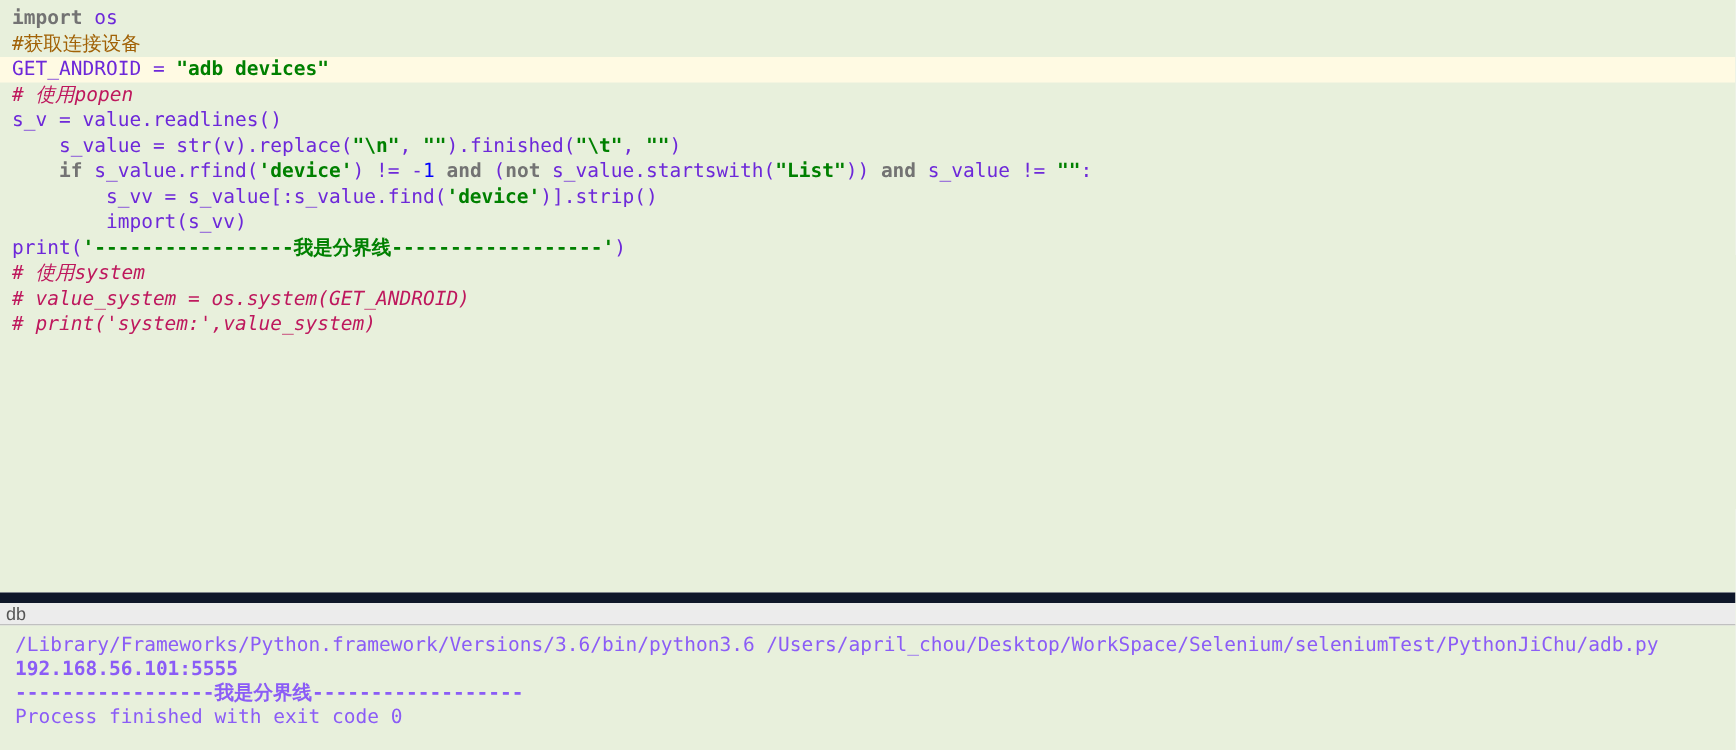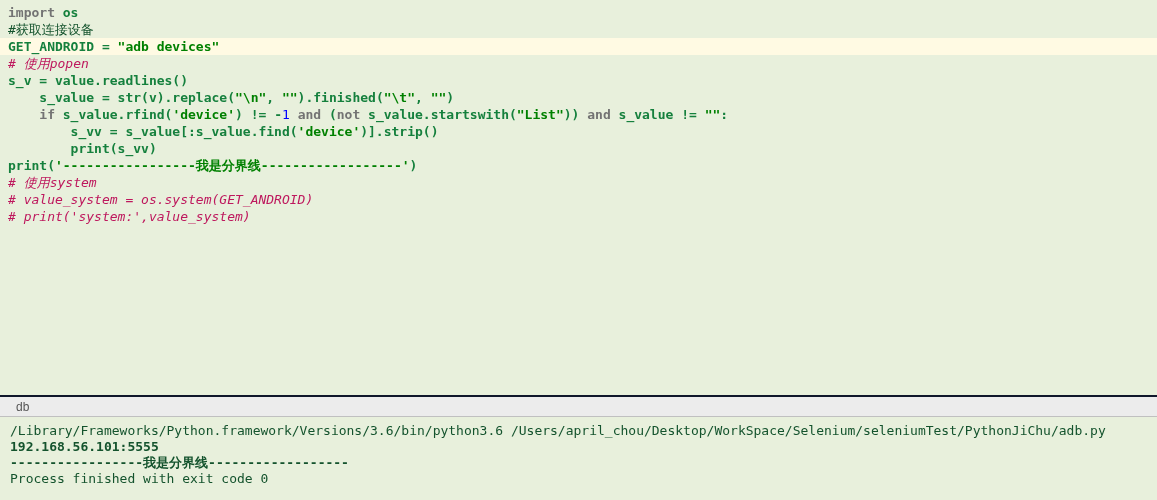--- a/index.html
+++ b/index.html
@@ -23,41 +23,41 @@
     font-family: "Menlo", "Monaco", "Consolas", monospace;
   }
   .highlight-line {
     background: #fffae3;
     margin: 0 -8px;
     padding: 0 8px;
   }
   .kw { color: #737373; font-weight: bold; }
   .str { color: #008000; font-weight: bold; }
   .cm { color: #be185d; font-style: italic; }
-  .cm-zh { color: #14532d; }
+  .cm-zh { color: #a16207; }
   .num { color: #0000FF; }
-  .plain { color: #15803d; font-weight: bold; }
+  .plain { color: #6d28d9; }
   .panel-tab-bar {
     background: #ececec;
     height: 22px;
-    border-top: 2px solid #0f172a;
+    border-top: 7px solid #0f172a;
     border-bottom: 1px solid #c0c0c0;
     display: flex;
     align-items: center;
-    padding-left: 16px;
+    padding-left: 4px;
     font-family: -apple-system, "Helvetica Neue", Arial, sans-serif;
     font-size: 12px;
     color: #555;
     text-align: center;
   }
   .console {
     background: #e8f0dc;
     padding: 6px 10px;
     height: 83px;
-    color: #14532d;
+    color: #8b5cf6;
   }
   .console .cline {
     white-space: pre;
     line-height: 16px;
     font-family: "Menlo", "Monaco", "Consolas", monospace;
   }
   .console .bold { font-weight: bold; }
 </style>
 </head>
 <body>
@@ -66,21 +66,21 @@
   <div class="line"><span class="kw">import</span><span class="plain"> os</span></div>
   <div class="line"></div>
   <div class="line"><span class="cm-zh">#获取连接设备</span></div>
   <div class="line highlight-line"><span class="plain">GET_ANDROID = </span><span class="str">"adb devices"</span></div>
   <div class="line"></div>
   <div class="line"><span class="cm"># 使用popen</span></div>
   <div class="line plain">s_v = value.readlines()</div>
   <div class="line"><span class="plain">    s_value = str(v).replace(</span><span class="str">"\n"</span><span class="plain">, </span><span class="str">""</span><span class="plain">).finished(</span><span class="str">"\t"</span><span class="plain">, </span><span class="str">""</span><span class="plain">)</span></div>
   <div class="line"><span class="plain">    </span><span class="kw">if</span><span class="plain"> s_value.rfind(</span><span class="str">'device'</span><span class="plain">) != -</span><span class="num">1</span><span class="plain"> </span><span class="kw">and</span><span class="plain"> (</span><span class="kw">not</span><span class="plain"> s_value.startswith(</span><span class="str">"List"</span><span class="plain">)) </span><span class="kw">and</span><span class="plain"> s_value != </span><span class="str">""</span><span class="plain">:</span></div>
   <div class="line"><span class="plain">        s_vv = s_value[:s_value.find(</span><span class="str">'device'</span><span class="plain">)].strip()</span></div>
-  <div class="line plain">        print(s_vv)</div>
+  <div class="line plain">        import(s_vv)</div>
   <div class="line"></div>
   <div class="line"><span class="plain">print(</span><span class="str">'-----------------我是分界线------------------'</span><span class="plain">)</span></div>
   <div class="line"></div>
   <div class="line"><span class="cm"># 使用system</span></div>
   <div class="line"><span class="cm"># value_system = os.system(GET_ANDROID)</span></div>
   <div class="line"><span class="cm"># print('system:',value_system)</span></div>
 </div>
 
 <div class="panel-tab-bar">
   <span>db</span>

